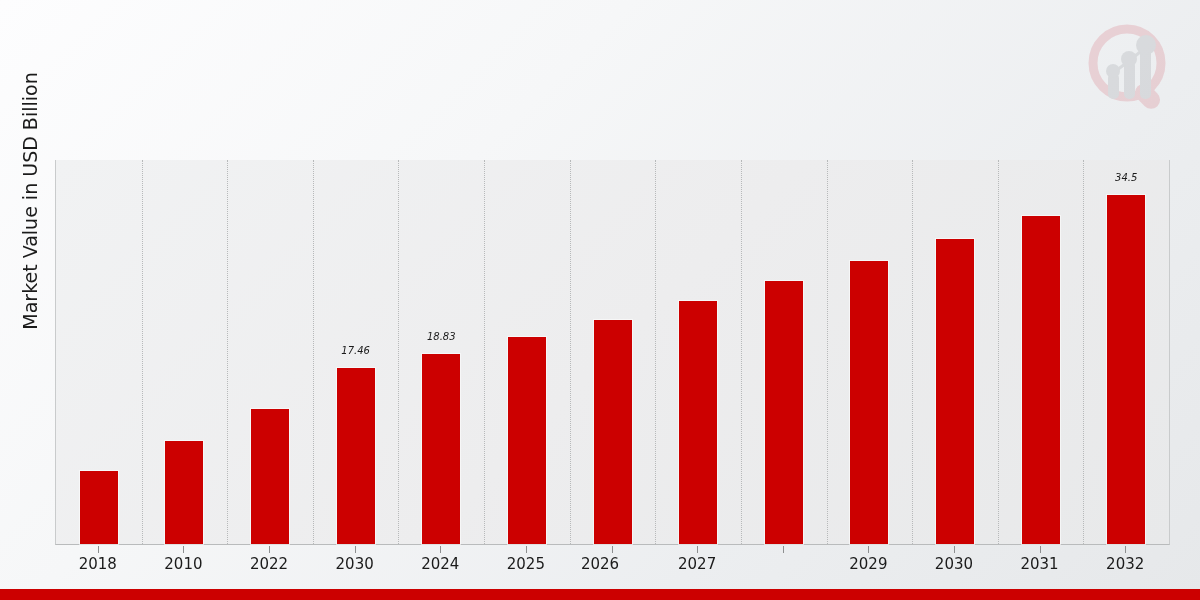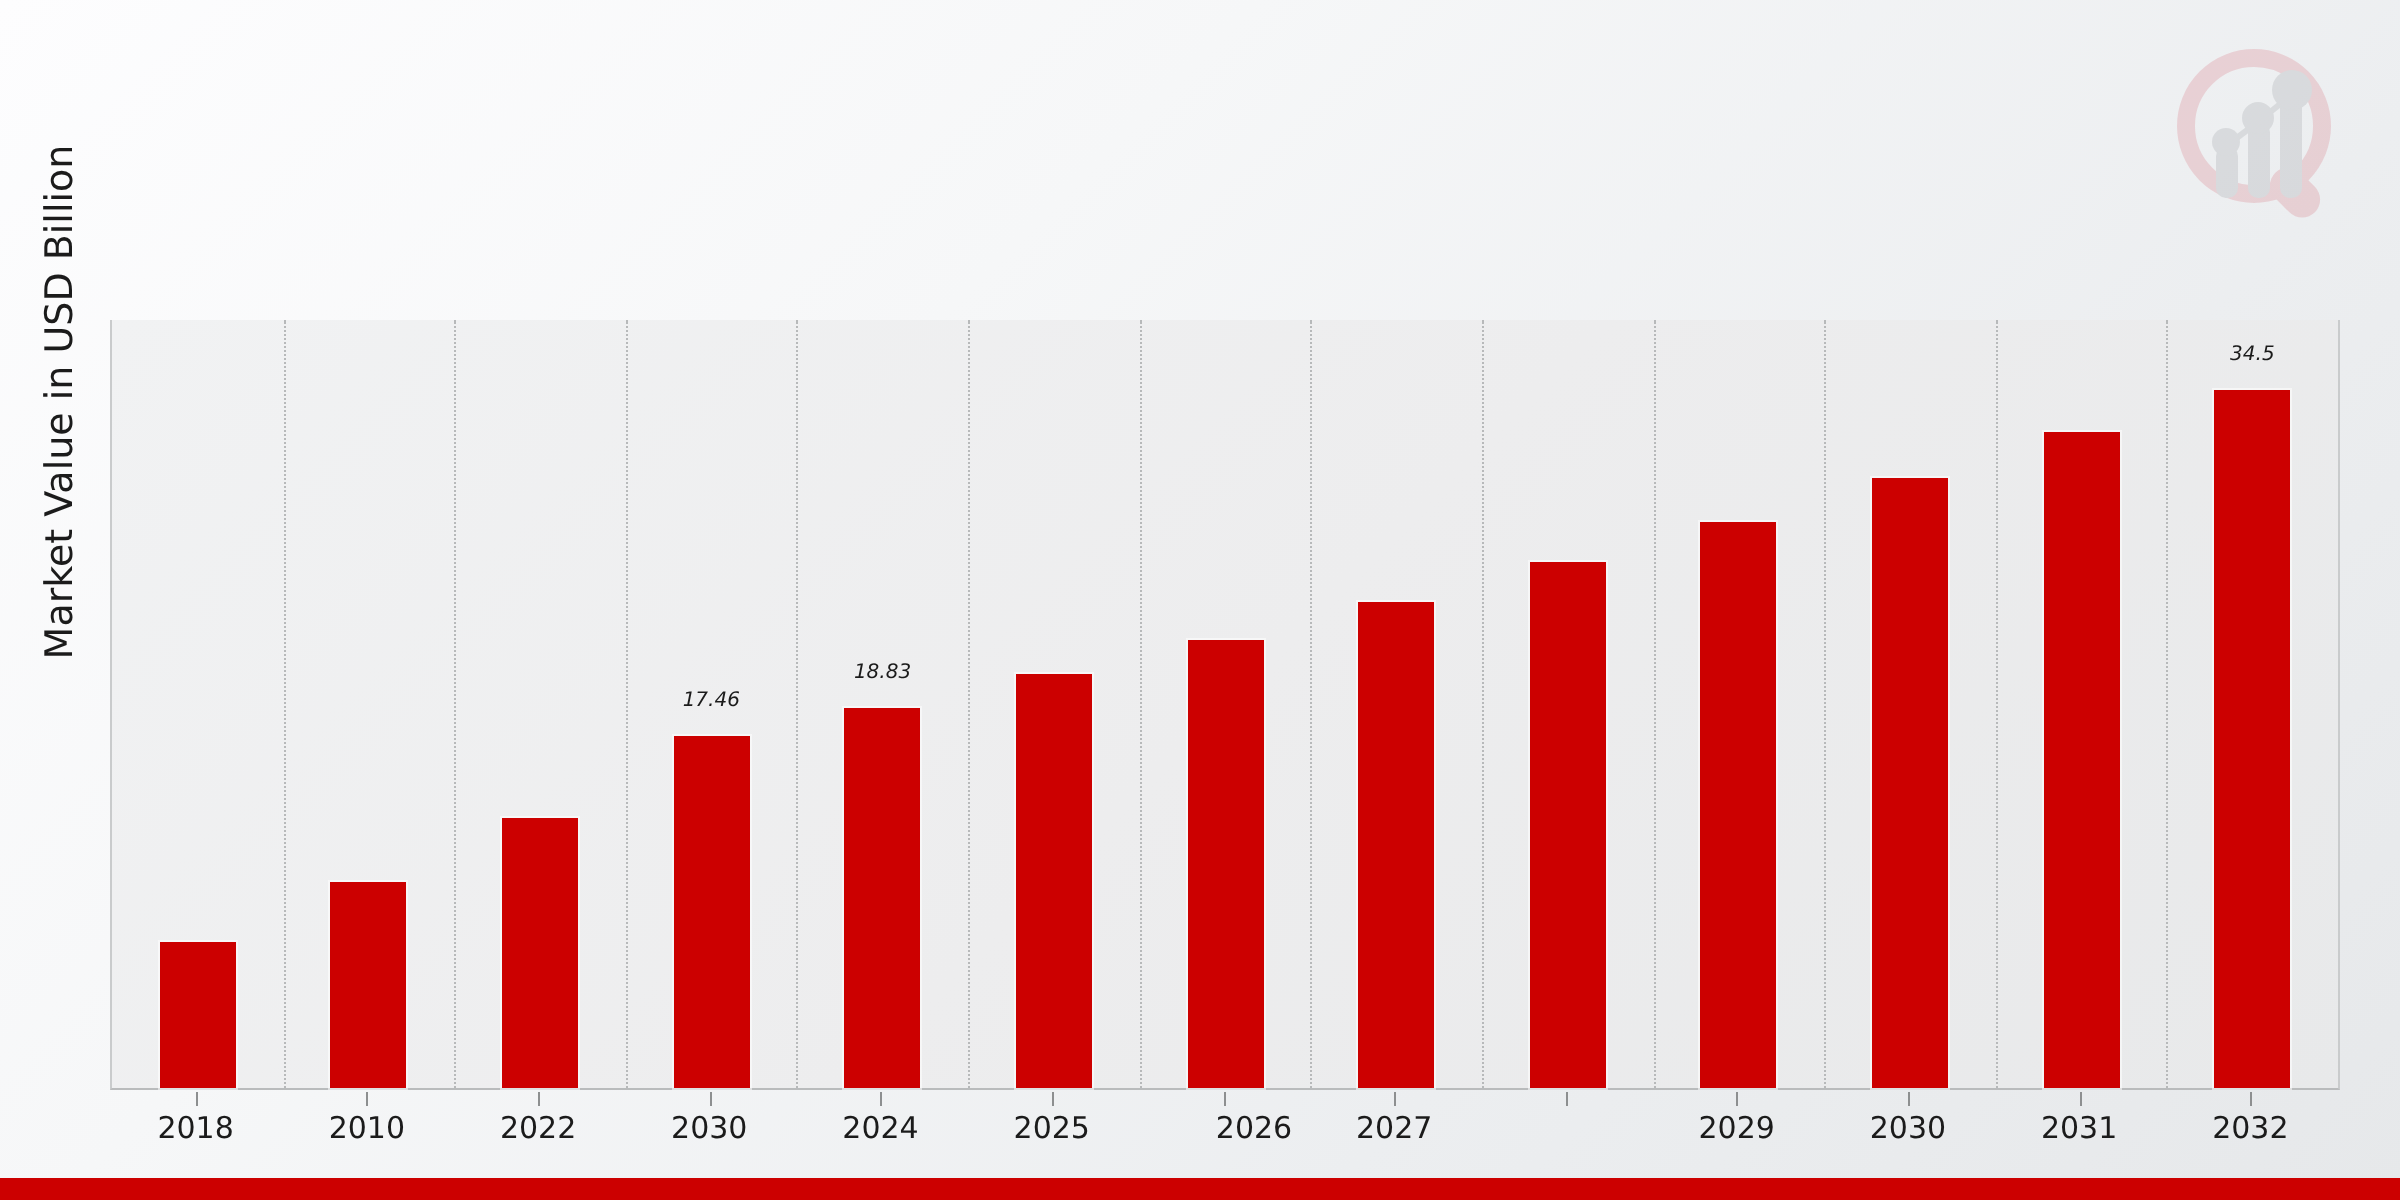--- a/index.html
+++ b/index.html
@@ -196,21 +196,21 @@
       <div class="tick-label" style="left: 128.423px;">2010</div>
       <div class="tick-mark" style="left: 214.038px;"></div>
       <div class="tick-label" style="left: 214.038px;">2022</div>
       <div class="tick-mark" style="left: 299.654px;"></div>
       <div class="tick-label" style="left: 299.654px;">2030</div>
       <div class="tick-mark" style="left: 385.269px;"></div>
       <div class="tick-label" style="left: 385.269px;">2024</div>
       <div class="tick-mark" style="left: 470.885px;"></div>
       <div class="tick-label" style="left: 470.885px;">2025</div>
       <div class="tick-mark" style="left: 556.5px;"></div>
-      <div class="tick-label" style="left: 572px;">2026</div>
+      <div class="tick-label" style="left: 545px;">2026</div>
       <div class="tick-mark" style="left: 642.115px;"></div>
       <div class="tick-label" style="left: 642.115px;">2027</div>
       <div class="tick-mark" style="left: 727.731px;"></div>
       <div class="tick-label" style="left: 727.731px; margin-top: 34px;">2028</div>
       <div class="tick-mark" style="left: 813.346px;"></div>
       <div class="tick-label" style="left: 813.346px;">2029</div>
       <div class="tick-mark" style="left: 898.962px;"></div>
       <div class="tick-label" style="left: 898.962px;">2030</div>
       <div class="tick-mark" style="left: 984.577px;"></div>
       <div class="tick-label" style="left: 984.577px;">2031</div>

